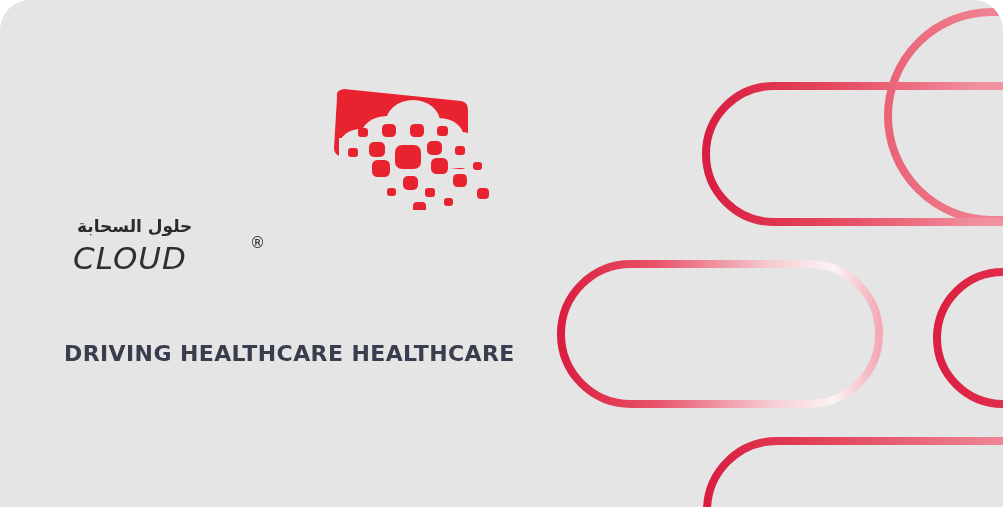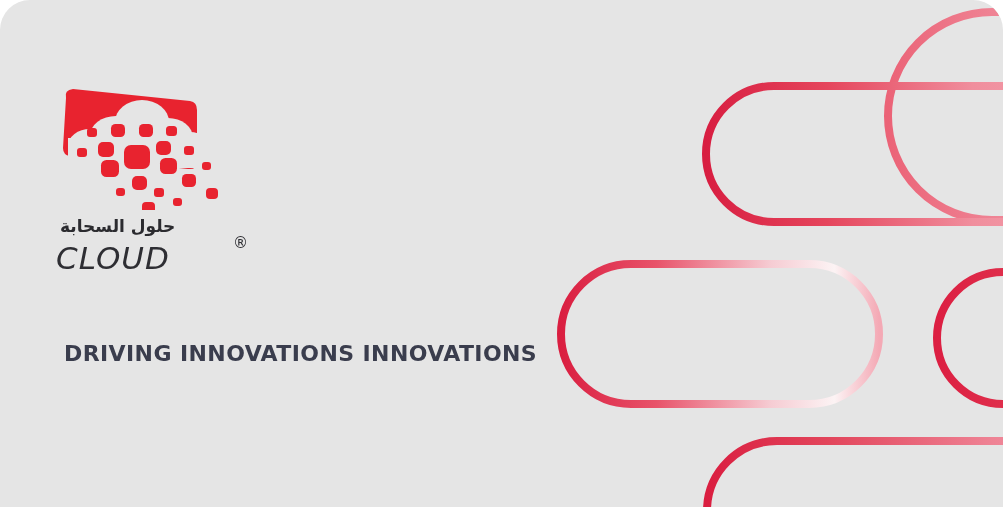--- a/index.html
+++ b/index.html
@@ -31,23 +31,24 @@
     position: absolute;
     inset: 0;
     width: 1003px;
     height: 507px;
     pointer-events: none;
   }
 
   
   #brand {
     position: absolute;
-    left: 56px;
+    left: 73px;
     top: 84px;
     width: 430px;
+    text-align: right;
   }
 
   #logo-mark {
     position: relative;
     width: 176px;
     height: 126px;
   }
 
   #logo-wordmark {
     position: relative;
@@ -217,15 +218,15 @@
     </svg>
 
     
     <div id="logo-wordmark">
       <div class="arabic-name">حلول السحابة</div>
       <div class="cloud-word">CLOUD</div>
       <div class="reg-mark">®</div>
     </div>
   </div>
 
-  <div id="tagline">DRIVING INNOVATIONS INNOVATIONS</div>
+  <div id="tagline">DRIVING HEALTHCARE HEALTHCARE</div>
 
 </div>
 
 </body></html>

